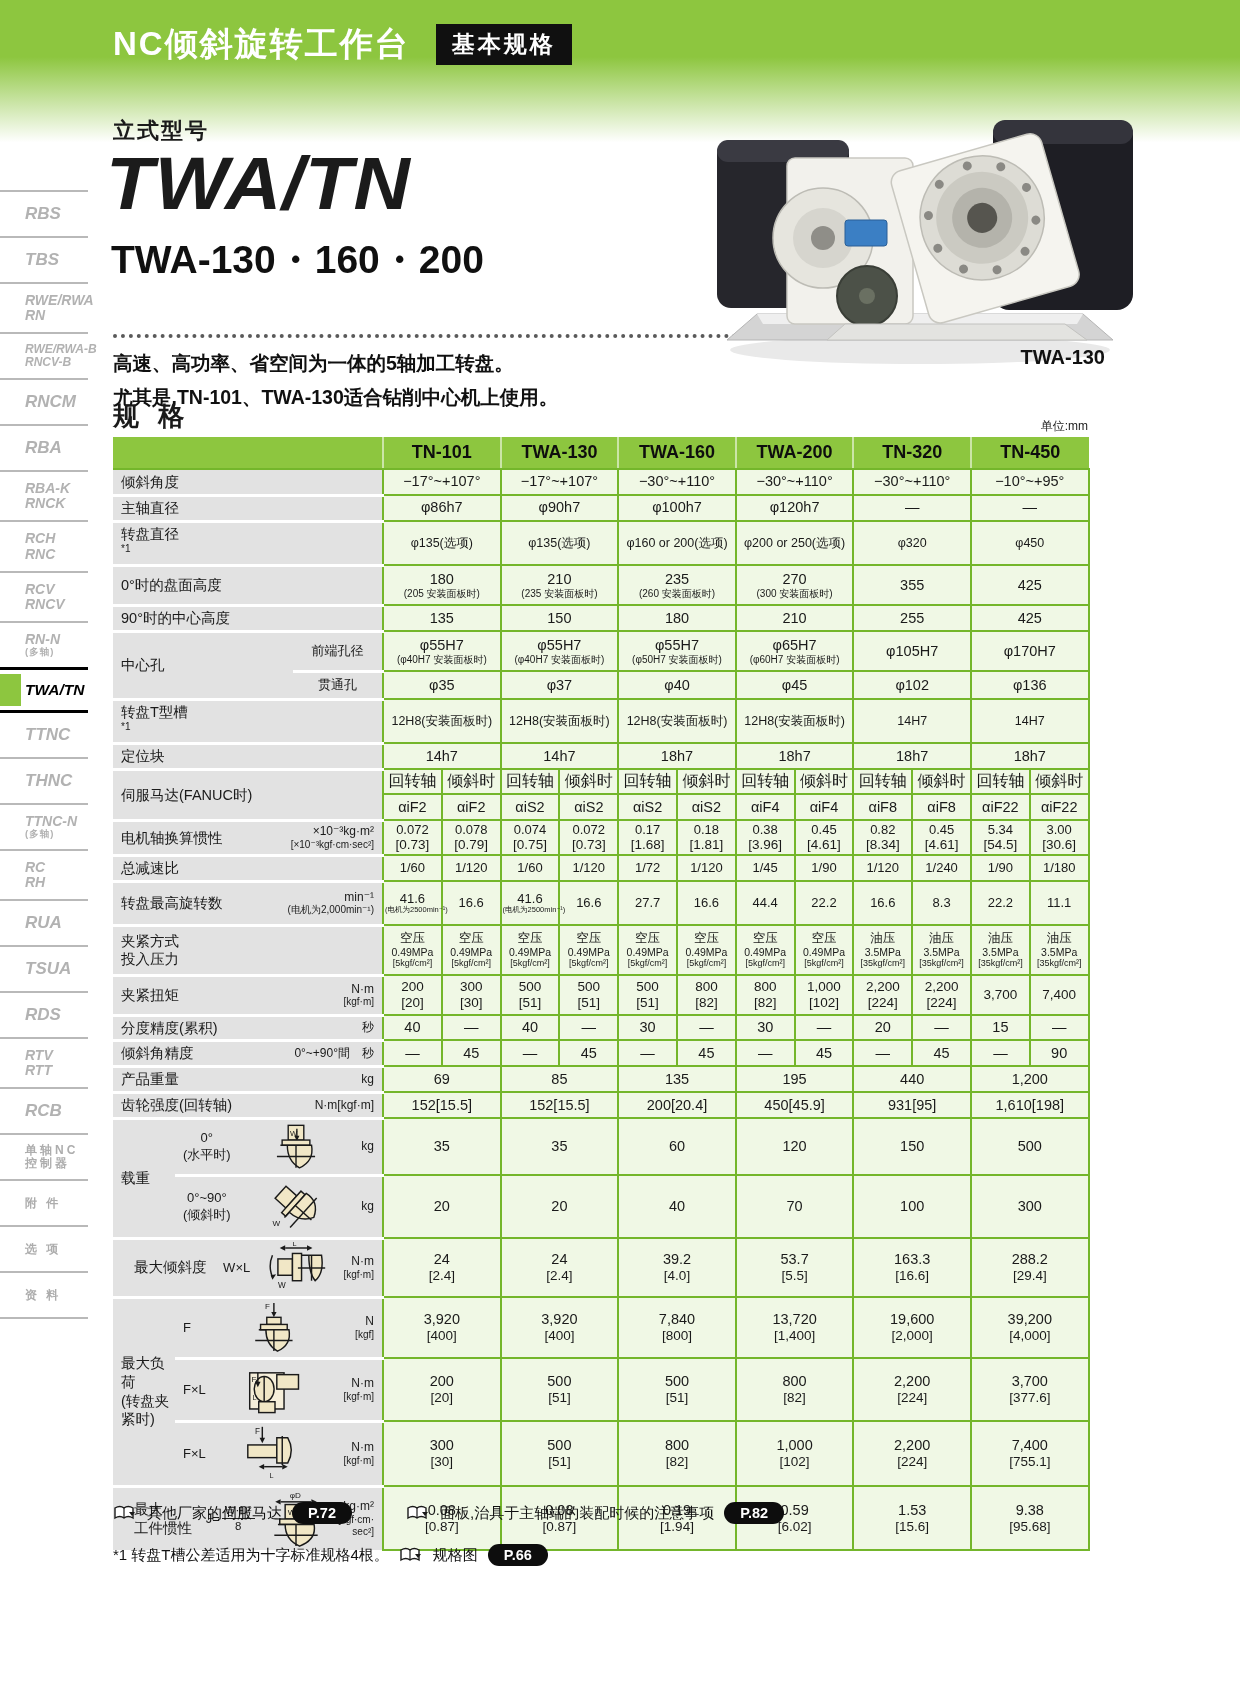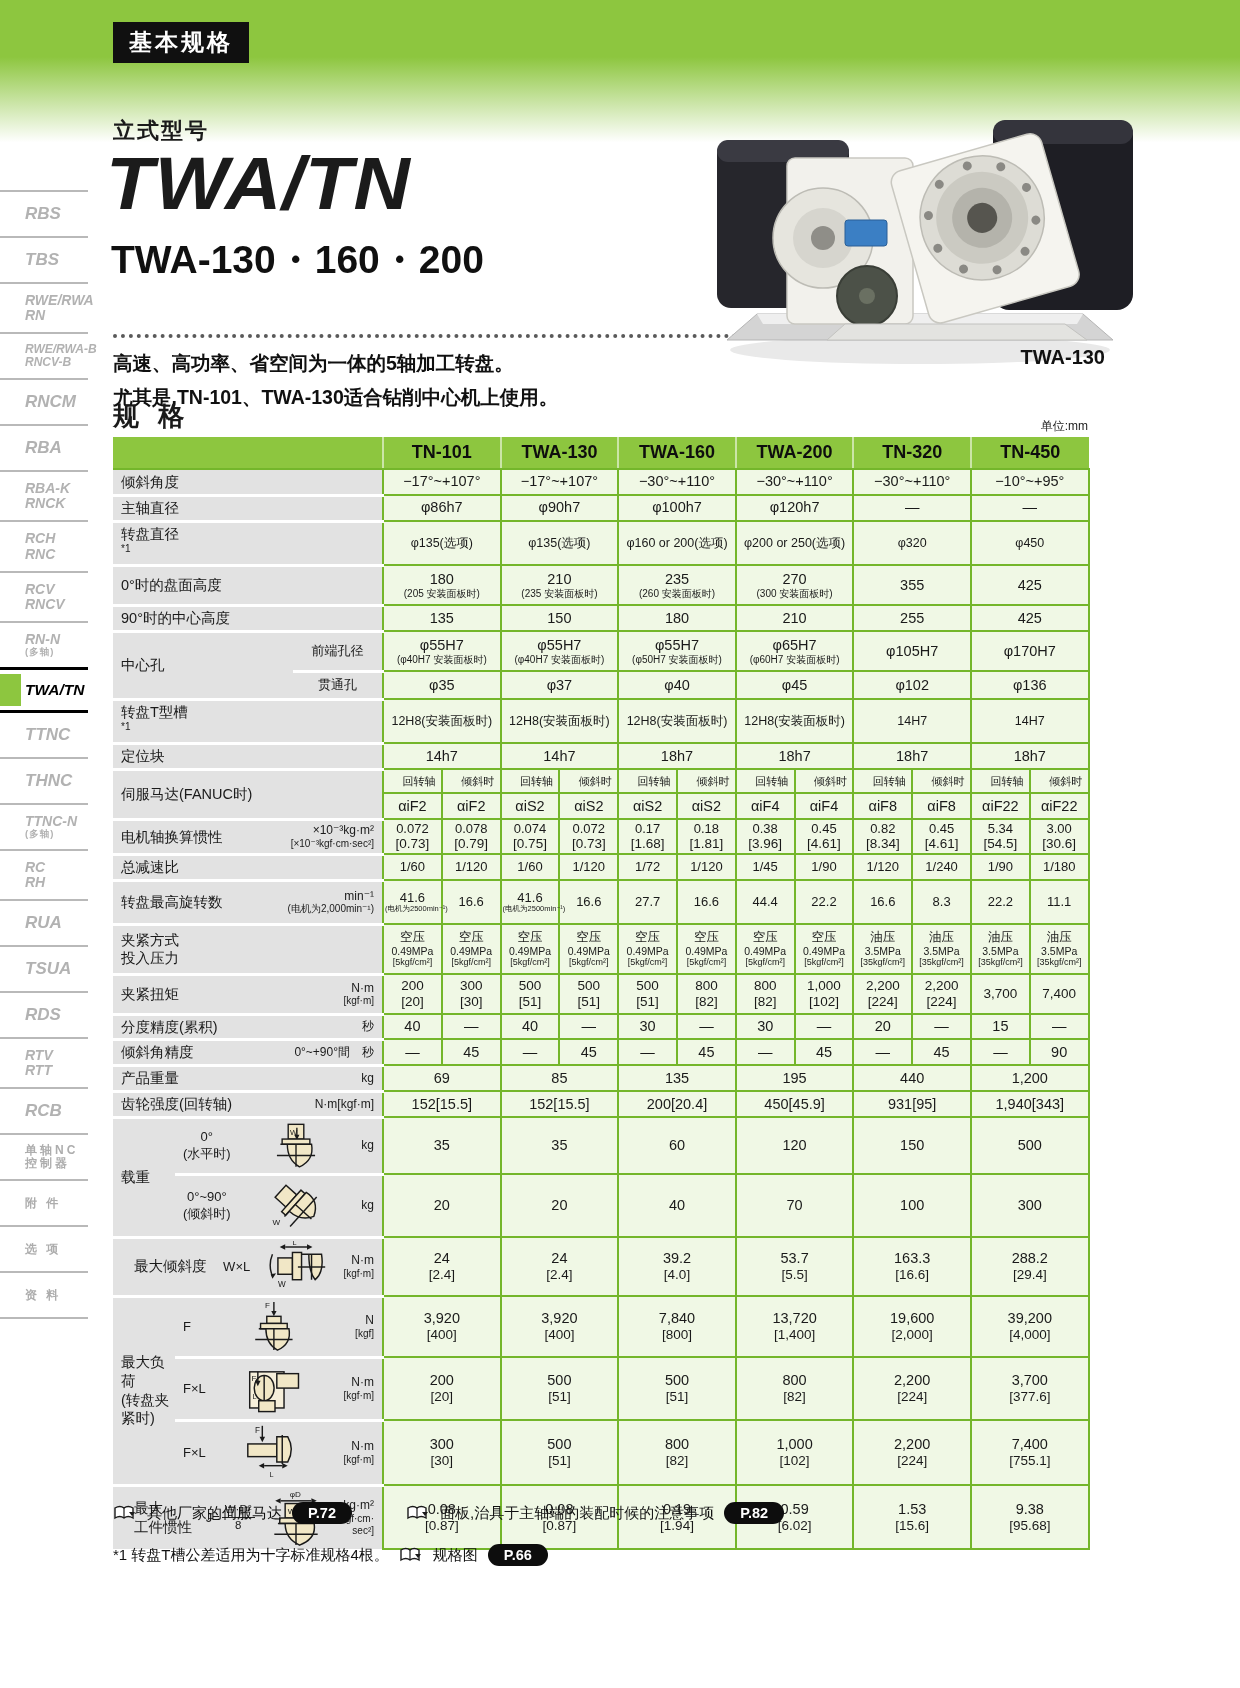--- a/index.html
+++ b/index.html
@@ -47,21 +47,21 @@
   .spec-wrap{position:absolute; left:113px; top:437px; width:976px;}
   table.spec{border-collapse:collapse; table-layout:fixed; width:976px;}
   tr.head th{background:var(--green); color:#0e0e0e; font-size:18px; font-weight:bold;
     border-right:2px solid rgba(255,255,255,.55); border-bottom:2px solid var(--green-line);}
   tr.head th:last-child{border-right:none;margin-top:32px;}
   td.data{background:var(--cell); border:2px solid var(--green-line); text-align:center; vertical-align:middle; padding:1px 1px;}
   .cl-main{font-size:14.5px; line-height:1.18; white-space:nowrap;}
   .cl-sub{font-size:10px; line-height:1.15; white-space:nowrap;}
   tr.sub-num .cl-sub{font-size:13.5px;}
   tr.speed .cl-sub{font-size:7.5px;}
-  tr.axis td.data{font-size:11px;padding-left:14px;}
+  tr.axis td.data{font-size:16px;}
   tr.clamp td.data div:nth-child(1){font-size:12.5px;}
   tr.clamp td.data div:nth-child(2){font-size:10.5px;}
   tr.clamp td.data div:nth-child(3){font-size:9px;}
   td.lab{background:var(--labgray); border-bottom:3px solid #fff; vertical-align:middle; padding:2px 8px;}
   tr:last-child td.lab{border-bottom:none;}
   .lab-flex{display:flex; justify-content:space-between; align-items:center; gap:4px;}
   .lab-t{font-size:14.5px; line-height:1.25; text-align:left;}
   .lab-t sup{font-size:10px;}
   .lab-u{text-align:right; line-height:1.2;}
   .u0{font-size:12px;} .u1{font-size:10px;}
@@ -81,20 +81,21 @@
   .footer-line .gap{width:34px;}
   .page-pill{background:#0d0d0d; color:#fff; font-weight:bold; font-size:14.5px; padding:3px 16px; border-radius:14px;}
   .book-ico svg{display:block;}
 </style>
 </head>
 <body>
 
 <div class="top-band"></div>
 
 <div class="head-row">
+  <div class="page-title">NC倾斜旋转工作台</div>
   <div class="page-badge">基本规格</div>
 </div>
 
 <nav class="sidebar">
     <div class="sb-item sb-lg">
       <div class="ln">RBS</div>
     </div>
     <div class="sb-item sb-lg">
       <div class="ln">TBS</div>
     </div>
@@ -993,21 +994,21 @@
           <td class="data" colspan="2">
             <div class="cl-main">200[20.4]</div>
           </td>
           <td class="data" colspan="2">
             <div class="cl-main">450[45.9]</div>
           </td>
           <td class="data" colspan="2">
             <div class="cl-main">931[95]</div>
           </td>
           <td class="data" colspan="2">
-            <div class="cl-main">1,940[343]</div>
+            <div class="cl-main">1,610[198]</div>
           </td>
         </tr>
         <tr class="" style="height:56px">
           <td class="lab lab-g" rowspan="2">
             <div class="">载重</div>
           </td>
           <td class="lab" colspan="2">
             <div class="ir">
               <div class="ir-sub">
                 <div class="">0°</div>

